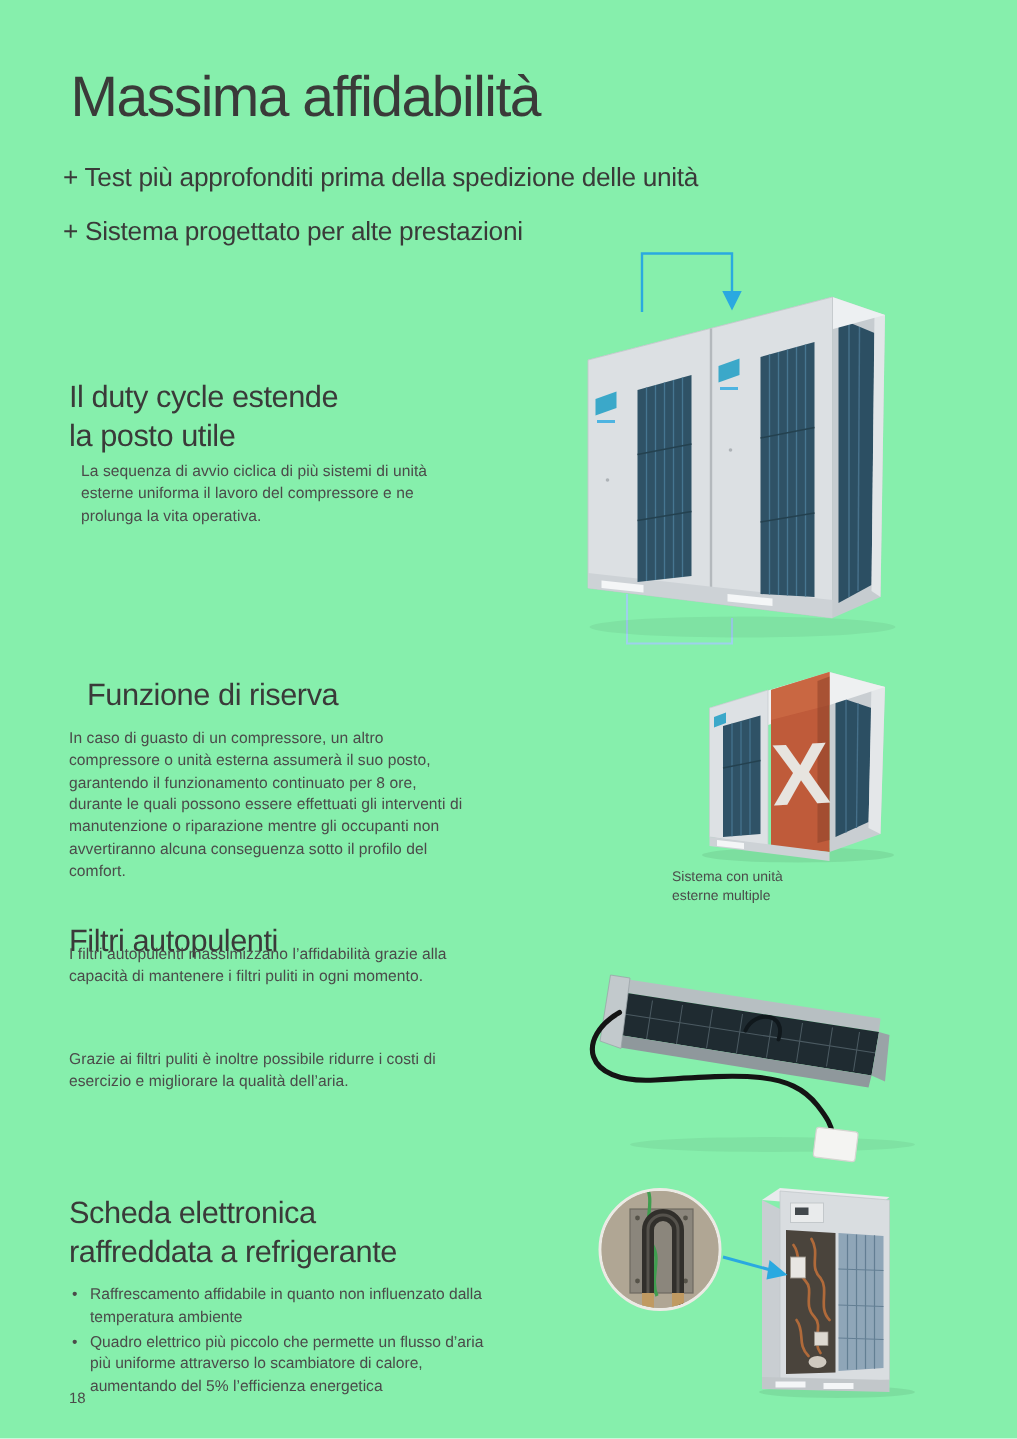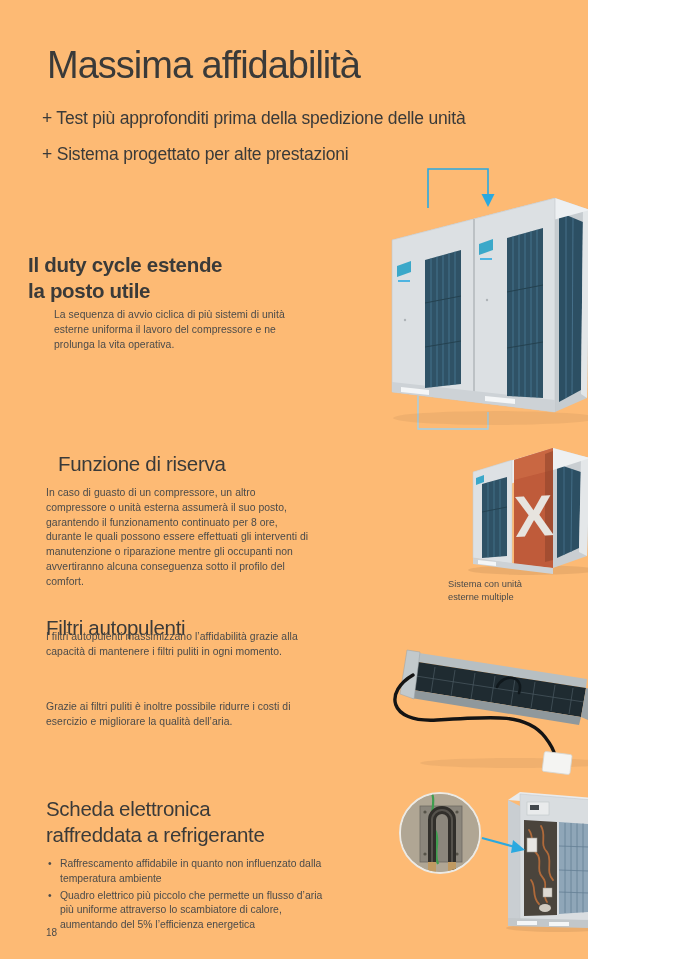--- a/index.html
+++ b/index.html
@@ -5,22 +5,22 @@
   :root{
     --accent-blue:#2aa9e0;
     --grille-teal:#2f5266;
     --fault-orange:#bf5b3a;
     --text-dark:#3a3a39;
     --text-body:#4b4b4a;
   }
   html,body{margin:0;padding:0;background:#ffffff;}
   .page{
     position:relative;
-    width:588px;height:959px;
-    background:#fdba74;
+    width:678px;height:959px;
+    background:#86efac;
     font-family:"Liberation Sans","DejaVu Sans",sans-serif;
     color:var(--text-dark);
     overflow:hidden;
   }
   .abs{position:absolute;}
   .page-title{
     left:47px;top:44px;
     font-size:38px;font-weight:300;letter-spacing:-1px;
     color:var(--text-dark);margin:0;
   }
@@ -30,21 +30,21 @@
     margin-bottom:15px;letter-spacing:-0.2px;
   }
   .sec-heading{
     font-size:20.5px;font-weight:300;line-height:1.28;
     color:var(--text-dark);letter-spacing:-0.3px;
   }
   .sec-body{
     font-size:10.4px;line-height:1.42;color:var(--text-body);
     letter-spacing:0.05px;
   }
-  .h-duty{left:28px;top:252px;font-weight:bold;}
+  .h-duty{left:46px;top:252px;}
   .b-duty{left:54px;top:308px;width:262px;}
   .h-riserva{left:46px;top:451px;margin-left:12px;}
   .b-riserva{left:46px;top:486px;width:268px;}
   .h-filtri{left:46px;top:615px;}
   .b-filtri1{left:46px;top:630px;width:256px;}
   .b-filtri2{left:46px;top:700px;width:256px;}
   .h-scheda{left:46px;top:796px;}
   .scheda-bullets{left:46px;top:857px;width:282px;margin:0;padding:0;list-style:none;}
   .scheda-bullets li{
     position:relative;padding-left:14px;

